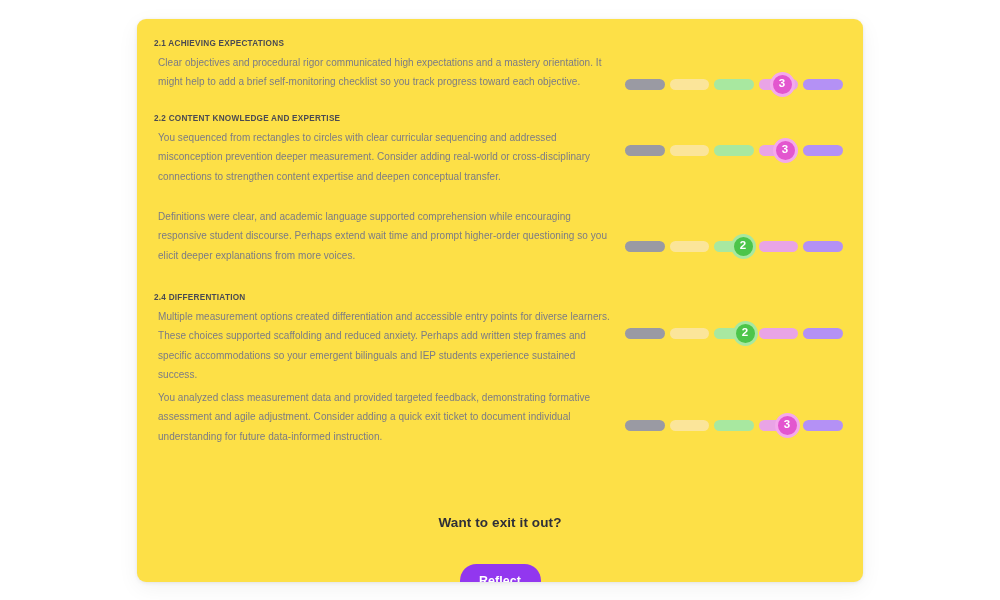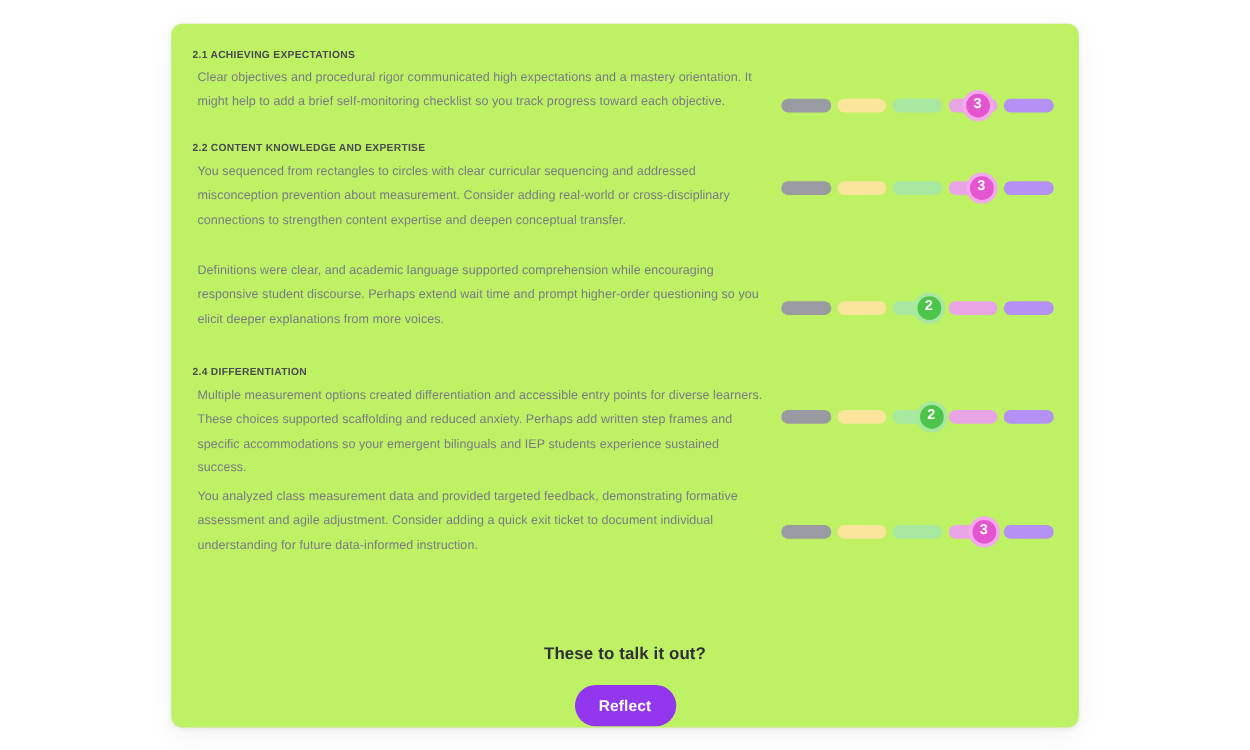--- a/index.html
+++ b/index.html
@@ -21,21 +21,21 @@
     background: #ffffff;
   }
 
   
   .card {
     position: absolute;
     left: 137px;
     top: 19px;
     width: 726px;
     height: 563px;
-    background: #bef264;
+    background: #fde047;
     border-radius: 9px;
     box-shadow: 0 1px 4px rgba(0,0,0,0.07),
                 0 6px 22px rgba(0,0,0,0.055),
                 0 0 0 0.5px rgba(0,0,0,0.015);
     box-sizing: border-box;
     overflow: hidden;
   }
 
   .card-inner {
     position: absolute;
@@ -181,20 +181,21 @@
     height: 33px;
     background: #9237ef;
     color: #ffffff;
     border: none;
     border-radius: 18px;
     font-size: 12.4px;
     font-weight: bold;
     cursor: pointer;
     font-family: "Liberation Sans", sans-serif;
     letter-spacing: 0.1px;
+    margin-top: 16px;
   }
 </style>
 </head>
 <body>
 
 <div class="page">
   <div class="card">
     <div class="card-inner">
 
       <div class="criteria-list">
@@ -214,21 +215,21 @@
             </div>
             <div class="marker pink" style="left:157px;">
               <span class="marker-val">3</span>
             </div>
           </div>
         </div>
 
         <div class="criterion" style="height:90px;">
           <div class="crit-text">
             <p class="crit-head">2.2 CONTENT KNOWLEDGE AND EXPERTISE</p>
-            <p class="crit-body">You sequenced from rectangles to circles with clear curricular sequencing and addressed misconception prevention about measurement. Consider adding real-world or cross-disciplinary connections to strengthen content expertise and deepen conceptual transfer.</p>
+            <p class="crit-body">You sequenced from rectangles to circles with clear curricular sequencing and addressed misconception prevention deeper measurement. Consider adding real-world or cross-disciplinary connections to strengthen content expertise and deepen conceptual transfer.</p>
           </div>
           <div class="meter" style="top:24px;">
             <div class="meter-track">
               <div class="seg seg-1"></div>
               <div class="seg seg-2"></div>
               <div class="seg seg-3"></div>
               <div class="seg seg-4"></div>
               <div class="seg seg-5"></div>
             </div>
             <div class="marker pink" style="left:160px;">
@@ -288,19 +289,19 @@
             </div>
             <div class="marker pink" style="left:162px;">
               <span class="marker-val">3</span>
             </div>
           </div>
         </div>
 
       </div>
 
       <div class="cta">
-        <p class="cta-title">These to talk it out?</p>
+        <p class="cta-title">Want to exit it out?</p>
         <button class="cta-button">Reflect</button>
       </div>
 
     </div>
   </div>
 </div>
 
 </body></html>

